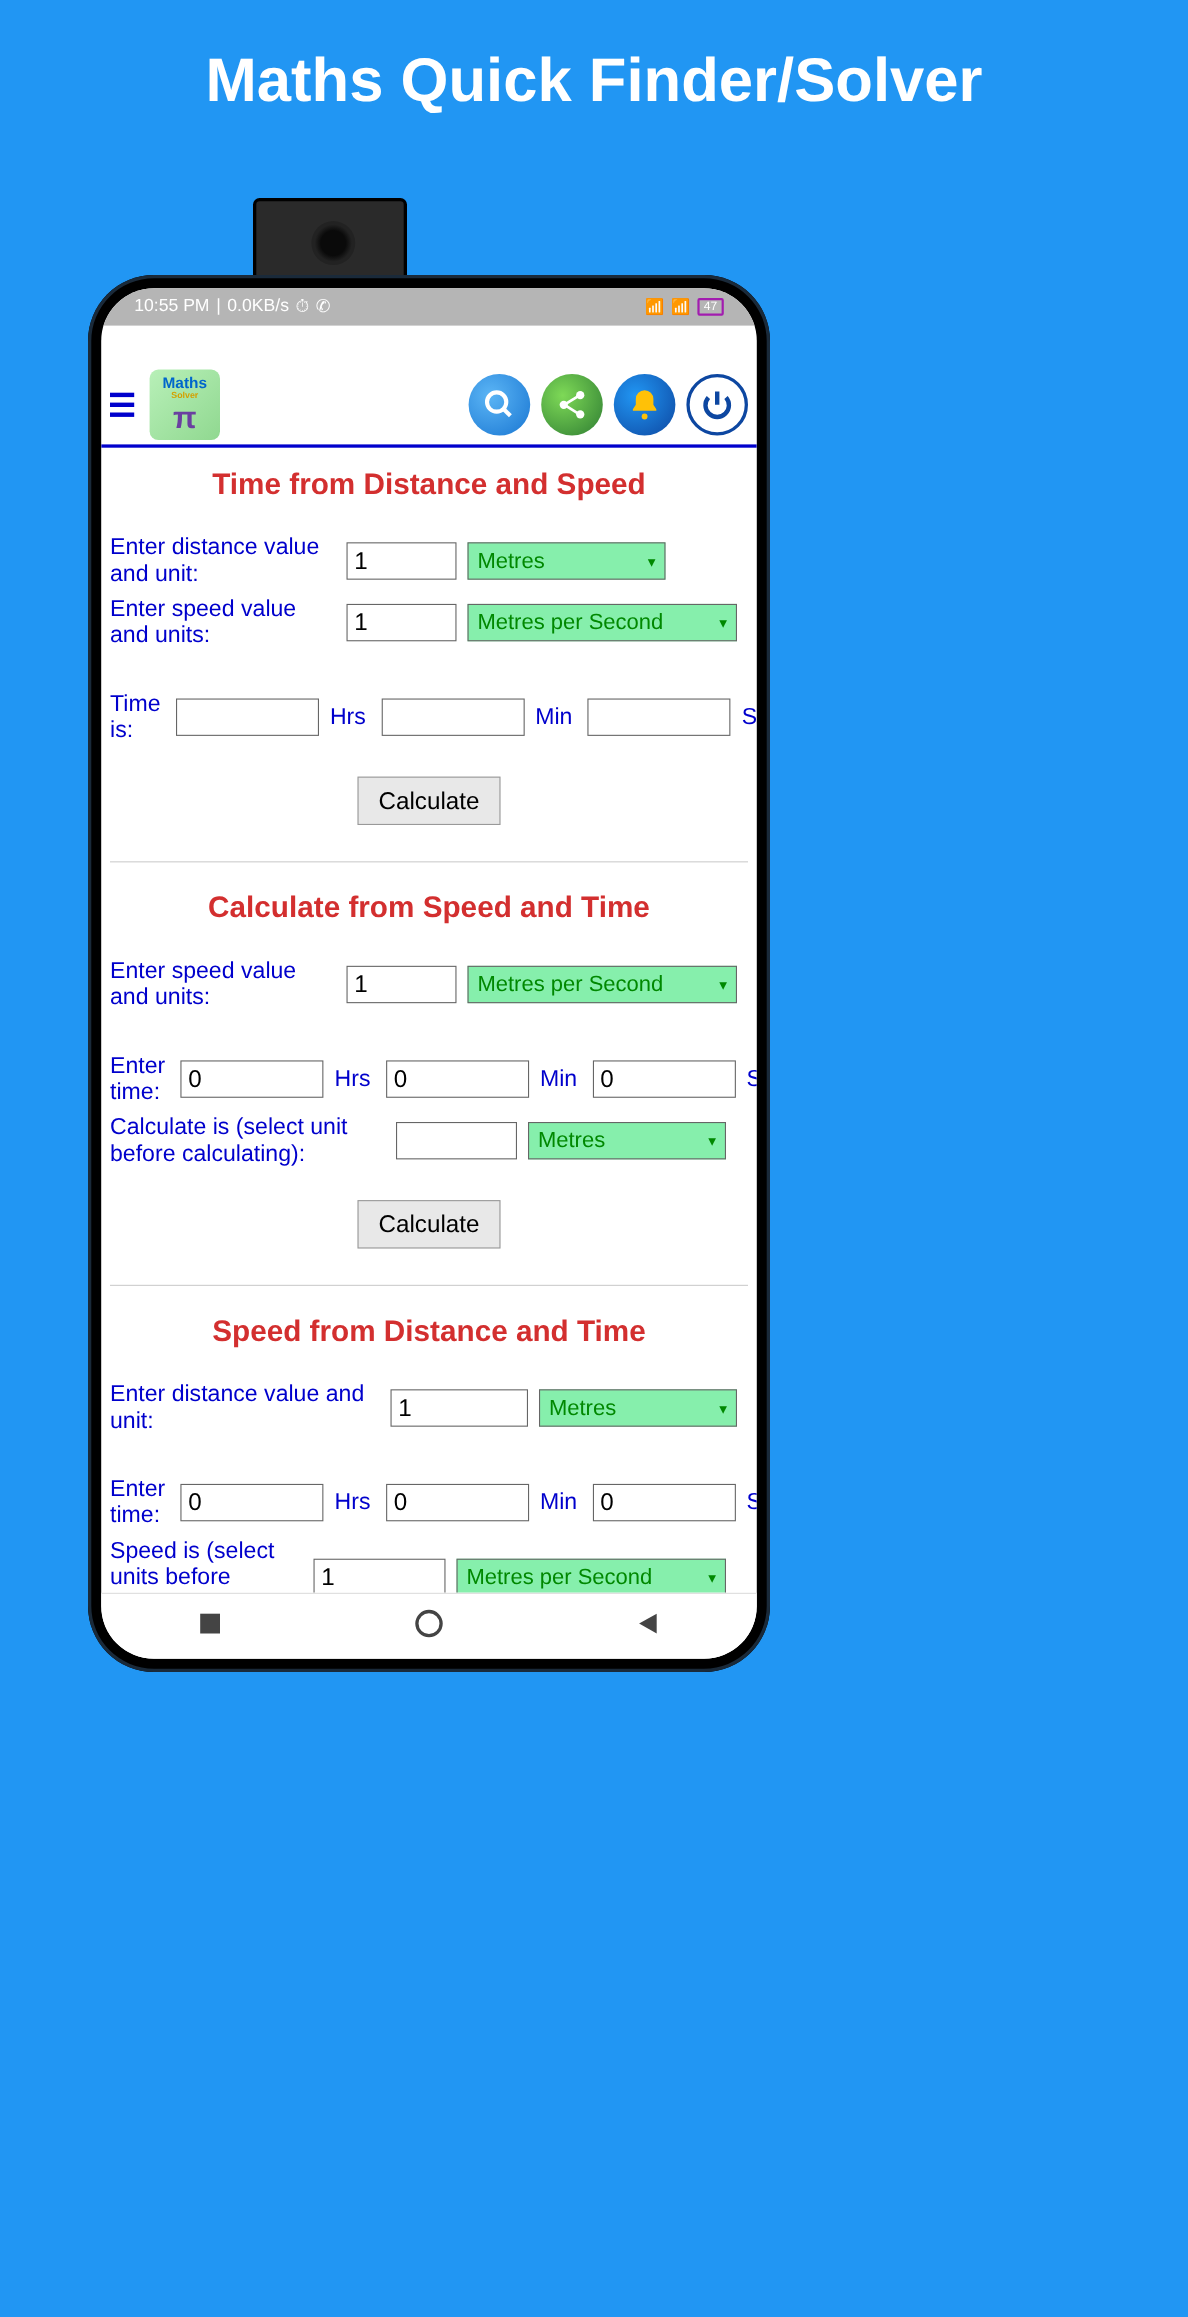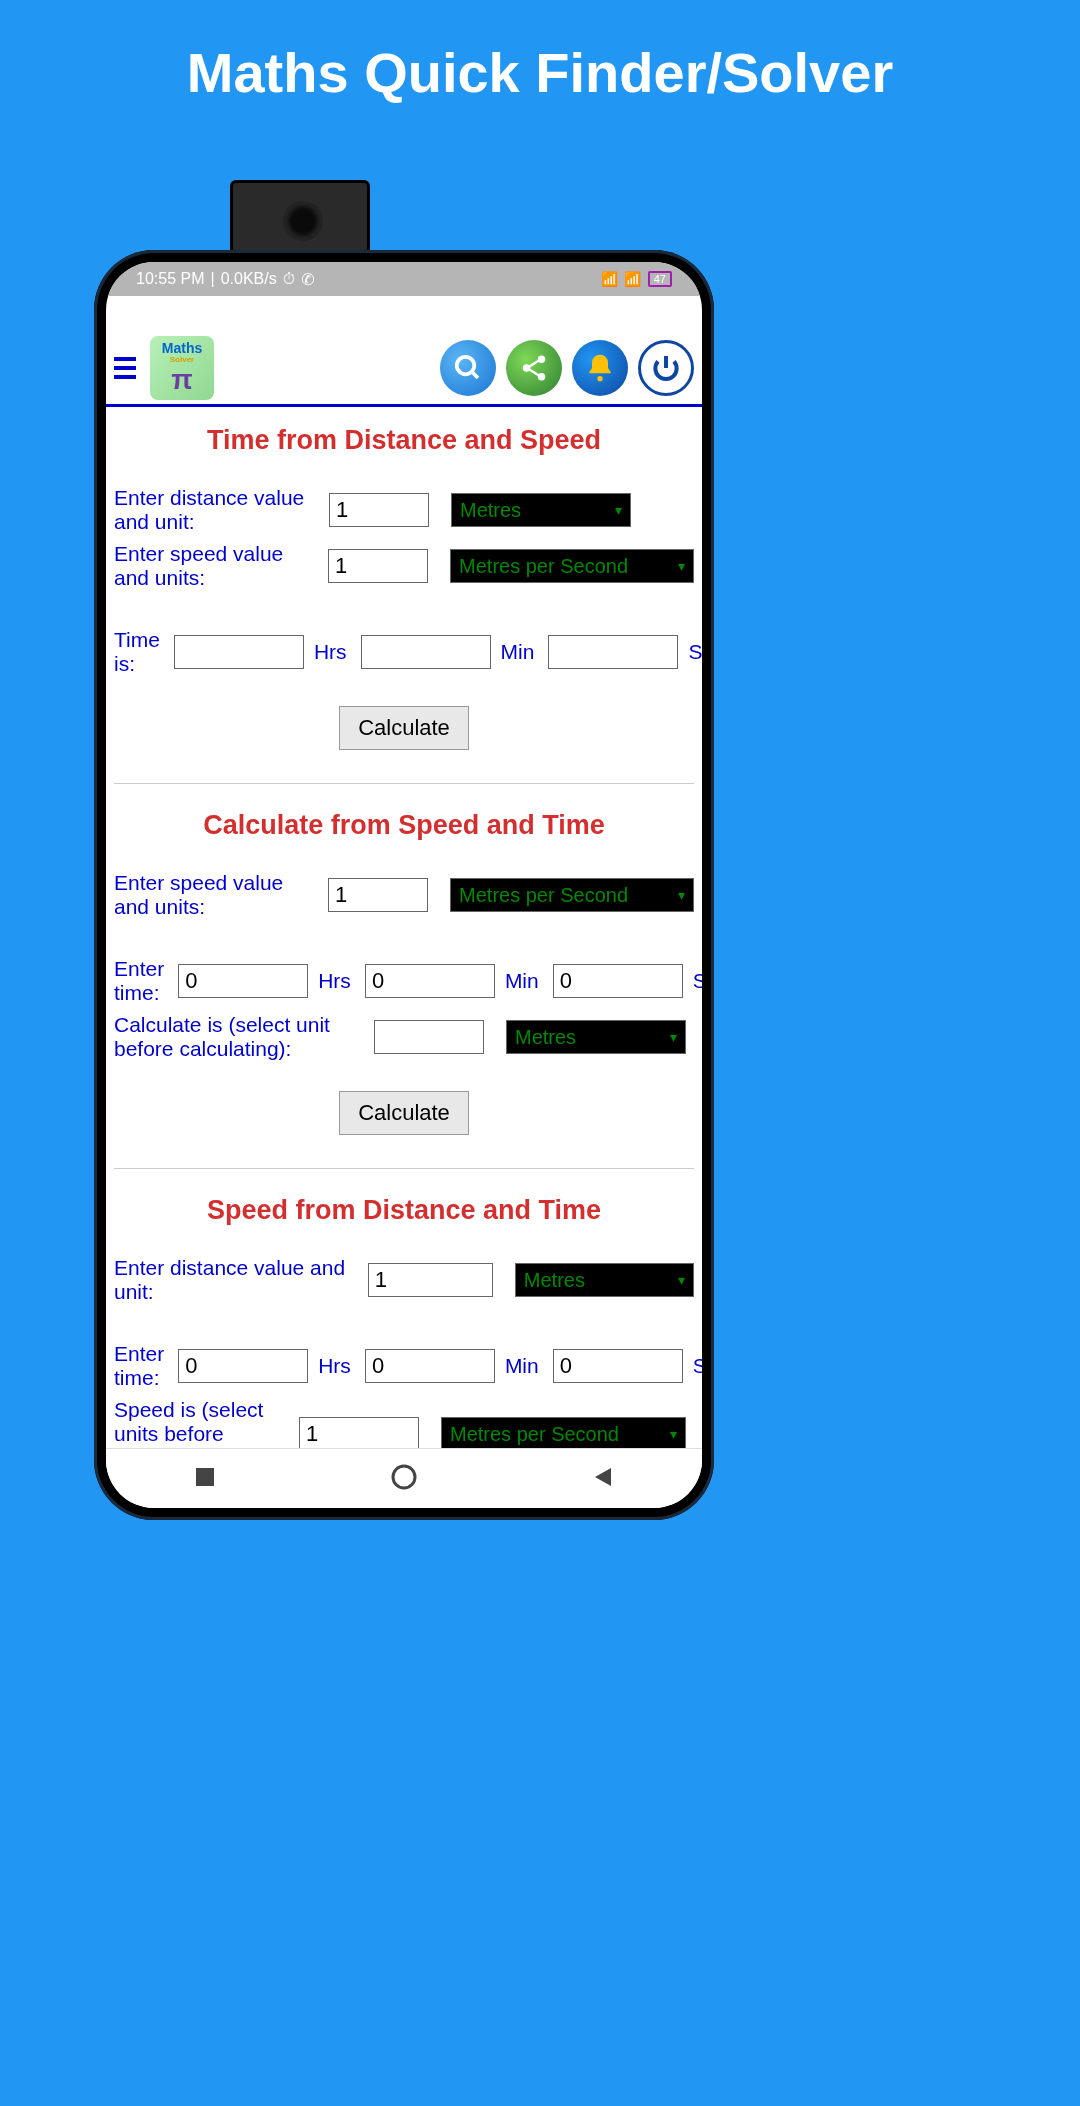--- a/index.html
+++ b/index.html
@@ -34,21 +34,21 @@
   height: 40px;
   background: radial-gradient(circle, #0a0a0a 40%, #222 60%);
   border-radius: 50%;
   position: absolute;
   top: 18px;
   left: 50px;
 }
 .phone-frame {
   position: absolute;
   top: 250px;
-  left: 94px;
+  left: 80px;
   width: 620px;
   height: 1270px;
   background: #000;
   border-radius: 60px;
   padding: 12px;
   z-index: 2;
   box-shadow: inset 0 0 0 3px #1a2a3a;
 }
 .phone-screen {
   width: 100%;
@@ -158,26 +158,25 @@
   background: #fff;
 }
 .input-val { width: 100px; }
 .input-time { width: 130px; }
 .select-box {
   border: 1px solid #666;
   font-size: 20px;
   padding: 2px 8px;
   height: 34px;
   color: #008800;
-  background: #000000;
+  background: #86efac;
   display: flex;
   align-items: center;
   justify-content: space-between;
   cursor: pointer;
-  margin-left: 12px;
 }
 .select-sm { width: 180px; }
 .select-lg { width: 245px; }
 .chevron { color: #008800; font-size: 14px; }
 .calc-btn {
   display: block;
   margin: 30px auto 15px;
   padding: 8px 18px;
   font-size: 22px;
   background: #e8e8e8;

